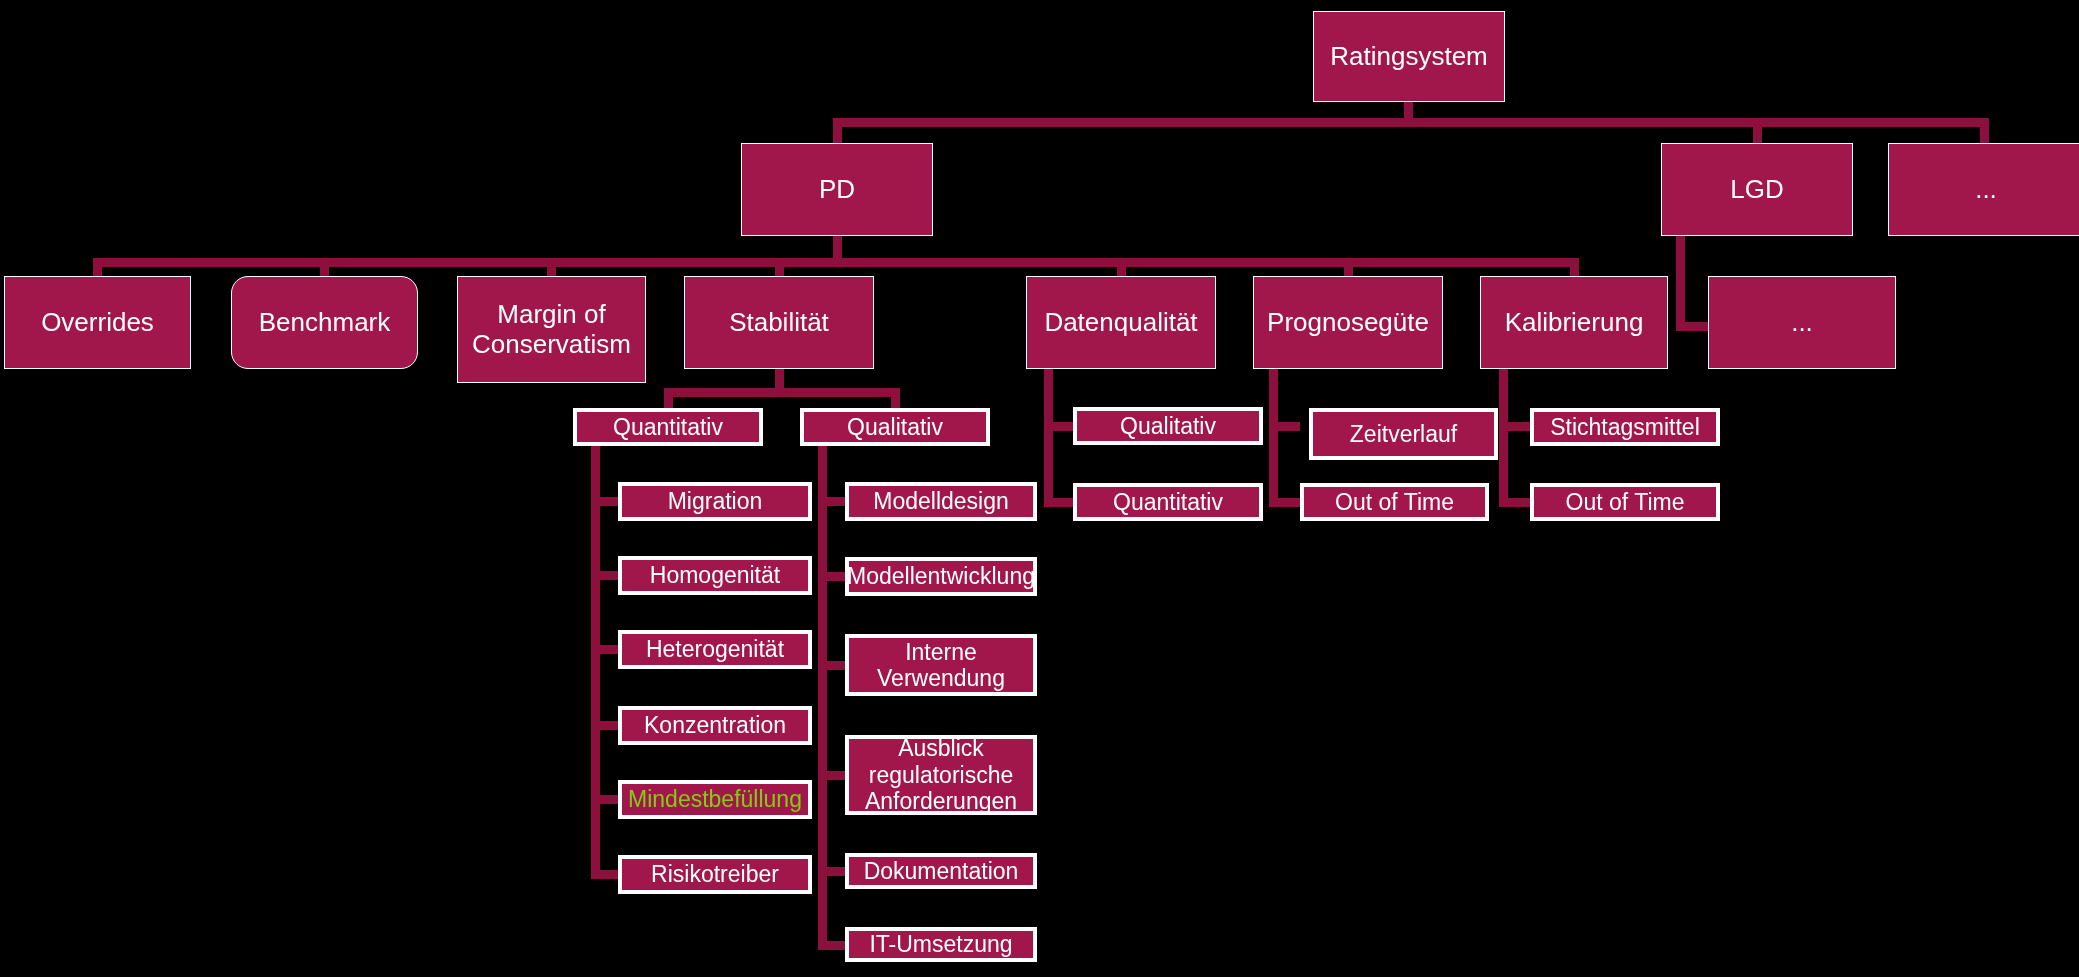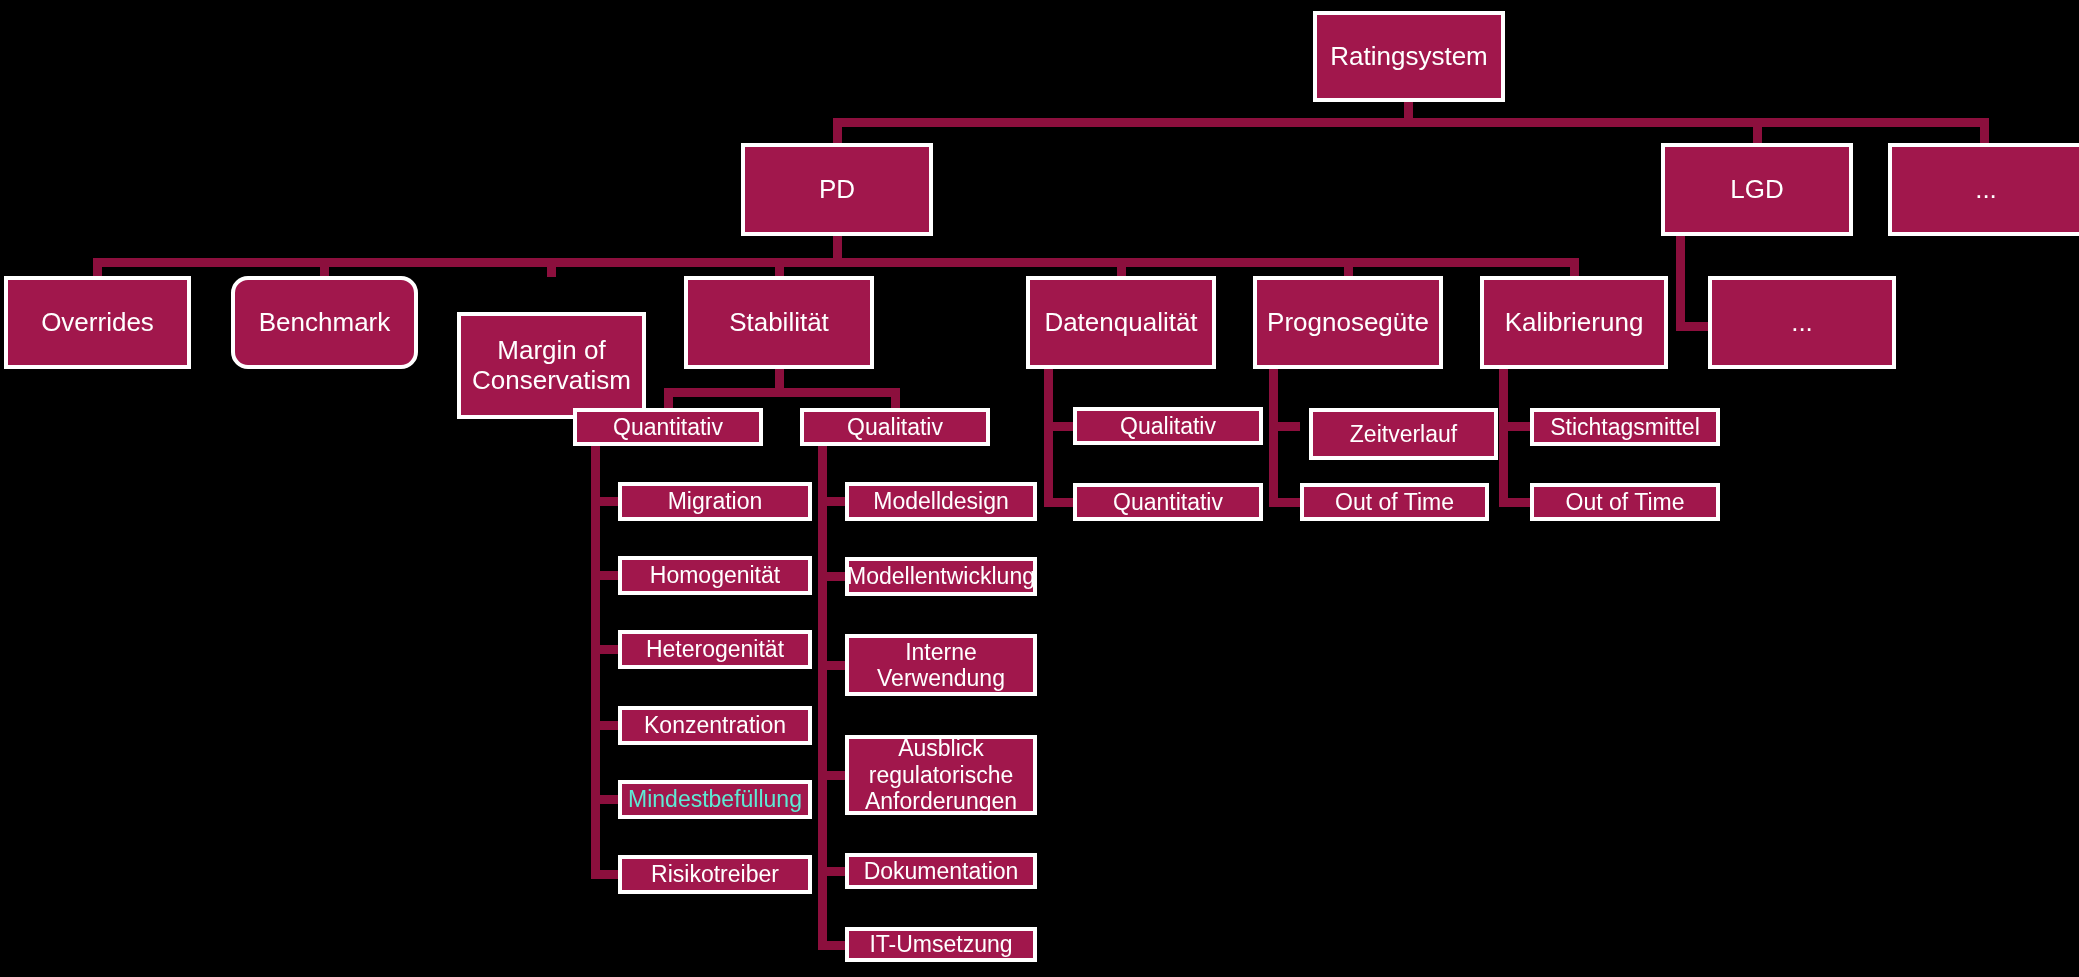--- a/index.html
+++ b/index.html
@@ -9,21 +9,21 @@
     font-family:"Liberation Sans",sans-serif;
   }
   #canvas{position:absolute;left:0;top:0;width:2079px;height:977px;}
   .seg{position:absolute;}
   .node{
     position:absolute;box-sizing:border-box;
     display:flex;align-items:center;justify-content:center;
     text-align:center;line-height:1.15;
     padding:0 6px;
   }
-  .node.large{border:4px solid #84cc16;font-size:26px;}
+  .node.large{border:1px solid #84cc16;font-size:26px;}
   .node.small{border:4px solid #fff;font-size:23px;}
 </style>
 </head>
 <body style="background: rgb(0, 0, 0);">
 
 <div id="canvas">
     <div class="seg" style="left: 1404px; top: 102px; width: 9px; height: 25px; background: rgb(140, 15, 61);"></div>
     <div class="seg" style="left: 833px; top: 118px; width: 1155px; height: 9px; background: rgb(140, 15, 61);"></div>
     <div class="seg" style="left: 833px; top: 118px; width: 9px; height: 26px; background: rgb(140, 15, 61);"></div>
     <div class="seg" style="left: 1753px; top: 118px; width: 9px; height: 26px; background: rgb(140, 15, 61);"></div>
@@ -77,21 +77,21 @@
     </div>
     <div class="node large" style="left: 1888px; top: 143px; width: 196px; height: 93px; background: rgb(161, 23, 76); border-color: rgb(255, 255, 255); color: rgb(255, 255, 255);">
       <span>...</span>
     </div>
     <div class="node large" style="left: 4px; top: 276px; width: 187px; height: 93px; background: rgb(161, 23, 76); border-color: rgb(255, 255, 255); color: rgb(255, 255, 255);">
       <span>Overrides</span>
     </div>
     <div class="node large" style="left: 231px; top: 276px; width: 187px; height: 93px; background: rgb(161, 23, 76); border-color: rgb(255, 255, 255); color: rgb(255, 255, 255); border-radius: 17px;">
       <span>Benchmark</span>
     </div>
-    <div class="node large" style="left: 457px; top: 276px; width: 189px; height: 107px; background: rgb(161, 23, 76); border-color: rgb(255, 255, 255); color: rgb(255, 255, 255); margin-top: 36px;">
+    <div class="node large" style="left: 457px; top: 276px; width: 189px; height: 107px; background: rgb(161, 23, 76); border-color: rgb(255, 255, 255); color: rgb(255, 255, 255);">
       <span>Margin of Conservatism</span>
     </div>
     <div class="node large" style="left: 684px; top: 276px; width: 190px; height: 93px; background: rgb(161, 23, 76); border-color: rgb(255, 255, 255); color: rgb(255, 255, 255);">
       <span>Stabilität</span>
     </div>
     <div class="node large" style="left: 1026px; top: 276px; width: 190px; height: 93px; background: rgb(161, 23, 76); border-color: rgb(255, 255, 255); color: rgb(255, 255, 255);">
       <span>Datenqualität</span>
     </div>
     <div class="node large" style="left: 1253px; top: 276px; width: 190px; height: 93px; background: rgb(161, 23, 76); border-color: rgb(255, 255, 255); color: rgb(255, 255, 255);">
       <span>Prognosegüte</span>
@@ -113,21 +113,21 @@
     </div>
     <div class="node small" style="left: 618px; top: 556px; width: 194px; height: 39px; background: rgb(161, 23, 76); border-color: rgb(255, 255, 255); color: rgb(255, 255, 255);">
       <span>Homogenität</span>
     </div>
     <div class="node small" style="left: 618px; top: 630px; width: 194px; height: 39px; background: rgb(161, 23, 76); border-color: rgb(255, 255, 255); color: rgb(255, 255, 255);">
       <span>Heterogenität</span>
     </div>
     <div class="node small" style="left: 618px; top: 706px; width: 194px; height: 39px; background: rgb(161, 23, 76); border-color: rgb(255, 255, 255); color: rgb(255, 255, 255);">
       <span>Konzentration</span>
     </div>
-    <div class="node small" style="left: 618px; top: 780px; width: 194px; height: 39px; background: rgb(161, 23, 76); border-color: rgb(255, 255, 255); color: #5eead4;">
+    <div class="node small" style="left: 618px; top: 780px; width: 194px; height: 39px; background: rgb(161, 23, 76); border-color: rgb(255, 255, 255); color: #84cc16;">
       <span>Mindestbefüllung</span>
     </div>
     <div class="node small" style="left: 618px; top: 855px; width: 194px; height: 39px; background: rgb(161, 23, 76); border-color: rgb(255, 255, 255); color: rgb(255, 255, 255);">
       <span>Risikotreiber</span>
     </div>
     <div class="node small" style="left: 845px; top: 482px; width: 192px; height: 39px; background: rgb(161, 23, 76); border-color: rgb(255, 255, 255); color: rgb(255, 255, 255);">
       <span>Modelldesign</span>
     </div>
     <div class="node small" style="left: 845px; top: 557px; width: 192px; height: 39px; background: rgb(161, 23, 76); border-color: rgb(255, 255, 255); color: rgb(255, 255, 255);">
       <span>Modellentwicklung</span>

